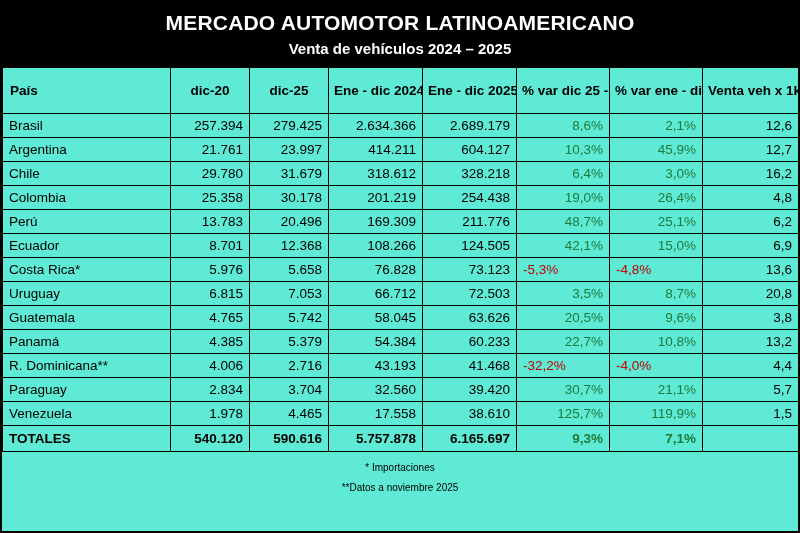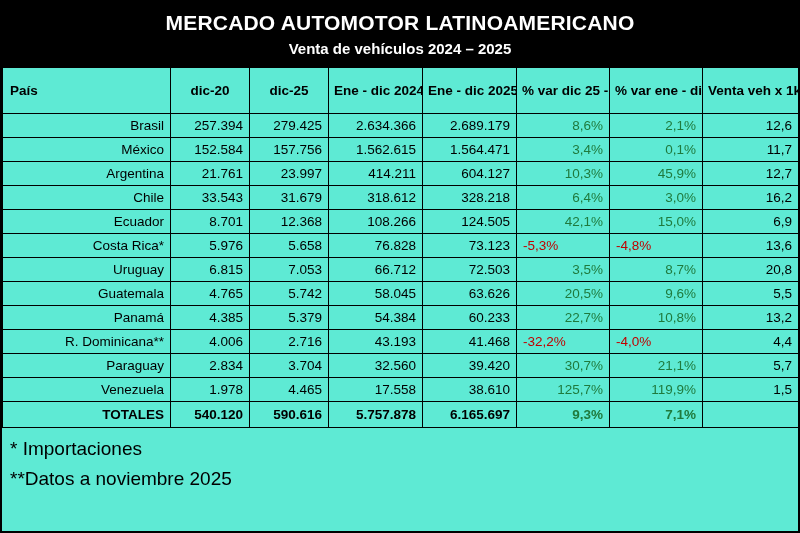--- a/index.html
+++ b/index.html
@@ -65,21 +65,21 @@
     font-size: 13.5px;
     line-height: 1.15;
     padding: 2px 5px;
     margin-left: 40px;
   }
   table.data thead th.left {
     text-align: left;
     padding-left: 7px;
   }
   td.country {
-    text-align: right;
+    text-align: left;
     font-size: 13.5px;
     margin-top: 34px;
   }
   td.num {
     text-align: right;
     font-size: 13.5px;
   }
   td.pos {
     color: #1f7a3d;
     text-align: right;
@@ -101,22 +101,23 @@
   col.c-dic24   { width: 79px; }
   col.c-dic25   { width: 79px; }
   col.c-ene24   { width: 94px; }
   col.c-ene25   { width: 94px; }
   col.c-var1    { width: 93px; }
   col.c-var2    { width: 93px; }
   col.c-venta   { width: 96px; }
   
   .notes {
     padding: 10px 8px 0 8px;
-    font-size: 19px;
+    font-size: 10px;
     color: #000000;
+    text-align: center;
   }
   .notes div {
     margin-bottom: 8px;
     line-height: 1.15;
   }
   .notes div:last-child {
     margin-bottom: 12px;
   }
   .totales-cell {
     position: relative;
@@ -160,48 +161,58 @@
           <td class="country">Brasil</td>
           <td class="num">257.394</td>
           <td class="num">279.425</td>
           <td class="num">2.634.366</td>
           <td class="num">2.689.179</td>
           <td class="pos">8,6%</td>
           <td class="pos">2,1%</td>
           <td class="num">12,6</td>
         </tr>
         <tr>
-          <td class="country">México</td>
-          <td class="num">152.584</td>
-          <td class="num">157.756</td>
-          <td class="num">1.562.615</td>
-          <td class="num">1.564.471</td>
-          <td class="pos">3,4%</td>
-          <td class="pos">0,1%</td>
-          <td class="num">11,7</td>
-        </tr>
-        <tr>
           <td class="country">Argentina</td>
           <td class="num">21.761</td>
           <td class="num">23.997</td>
           <td class="num">414.211</td>
           <td class="num">604.127</td>
           <td class="pos">10,3%</td>
           <td class="pos">45,9%</td>
           <td class="num">12,7</td>
         </tr>
         <tr>
           <td class="country">Chile</td>
-          <td class="num">33.543</td>
+          <td class="num">29.780</td>
           <td class="num">31.679</td>
           <td class="num">318.612</td>
           <td class="num">328.218</td>
           <td class="pos">6,4%</td>
           <td class="pos">3,0%</td>
           <td class="num">16,2</td>
+        </tr>
+        <tr>
+          <td class="country">Colombia</td>
+          <td class="num">25.358</td>
+          <td class="num">30.178</td>
+          <td class="num">201.219</td>
+          <td class="num">254.438</td>
+          <td class="pos">19,0%</td>
+          <td class="pos">26,4%</td>
+          <td class="num">4,8</td>
+        </tr>
+        <tr>
+          <td class="country">Perú</td>
+          <td class="num">13.783</td>
+          <td class="num">20.496</td>
+          <td class="num">169.309</td>
+          <td class="num">211.776</td>
+          <td class="pos">48,7%</td>
+          <td class="pos">25,1%</td>
+          <td class="num">6,2</td>
         </tr>
         <tr>
           <td class="country">Ecuador</td>
           <td class="num">8.701</td>
           <td class="num">12.368</td>
           <td class="num">108.266</td>
           <td class="num">124.505</td>
           <td class="pos">42,1%</td>
           <td class="pos">15,0%</td>
           <td class="num">6,9</td>
@@ -227,21 +238,21 @@
           <td class="num">20,8</td>
         </tr>
         <tr>
           <td class="country">Guatemala</td>
           <td class="num">4.765</td>
           <td class="num">5.742</td>
           <td class="num">58.045</td>
           <td class="num">63.626</td>
           <td class="pos">20,5%</td>
           <td class="pos">9,6%</td>
-          <td class="num">5,5</td>
+          <td class="num">3,8</td>
         </tr>
         <tr>
           <td class="country">Panamá</td>
           <td class="num">4.385</td>
           <td class="num">5.379</td>
           <td class="num">54.384</td>
           <td class="num">60.233</td>
           <td class="pos">22,7%</td>
           <td class="pos">10,8%</td>
           <td class="num">13,2</td>

